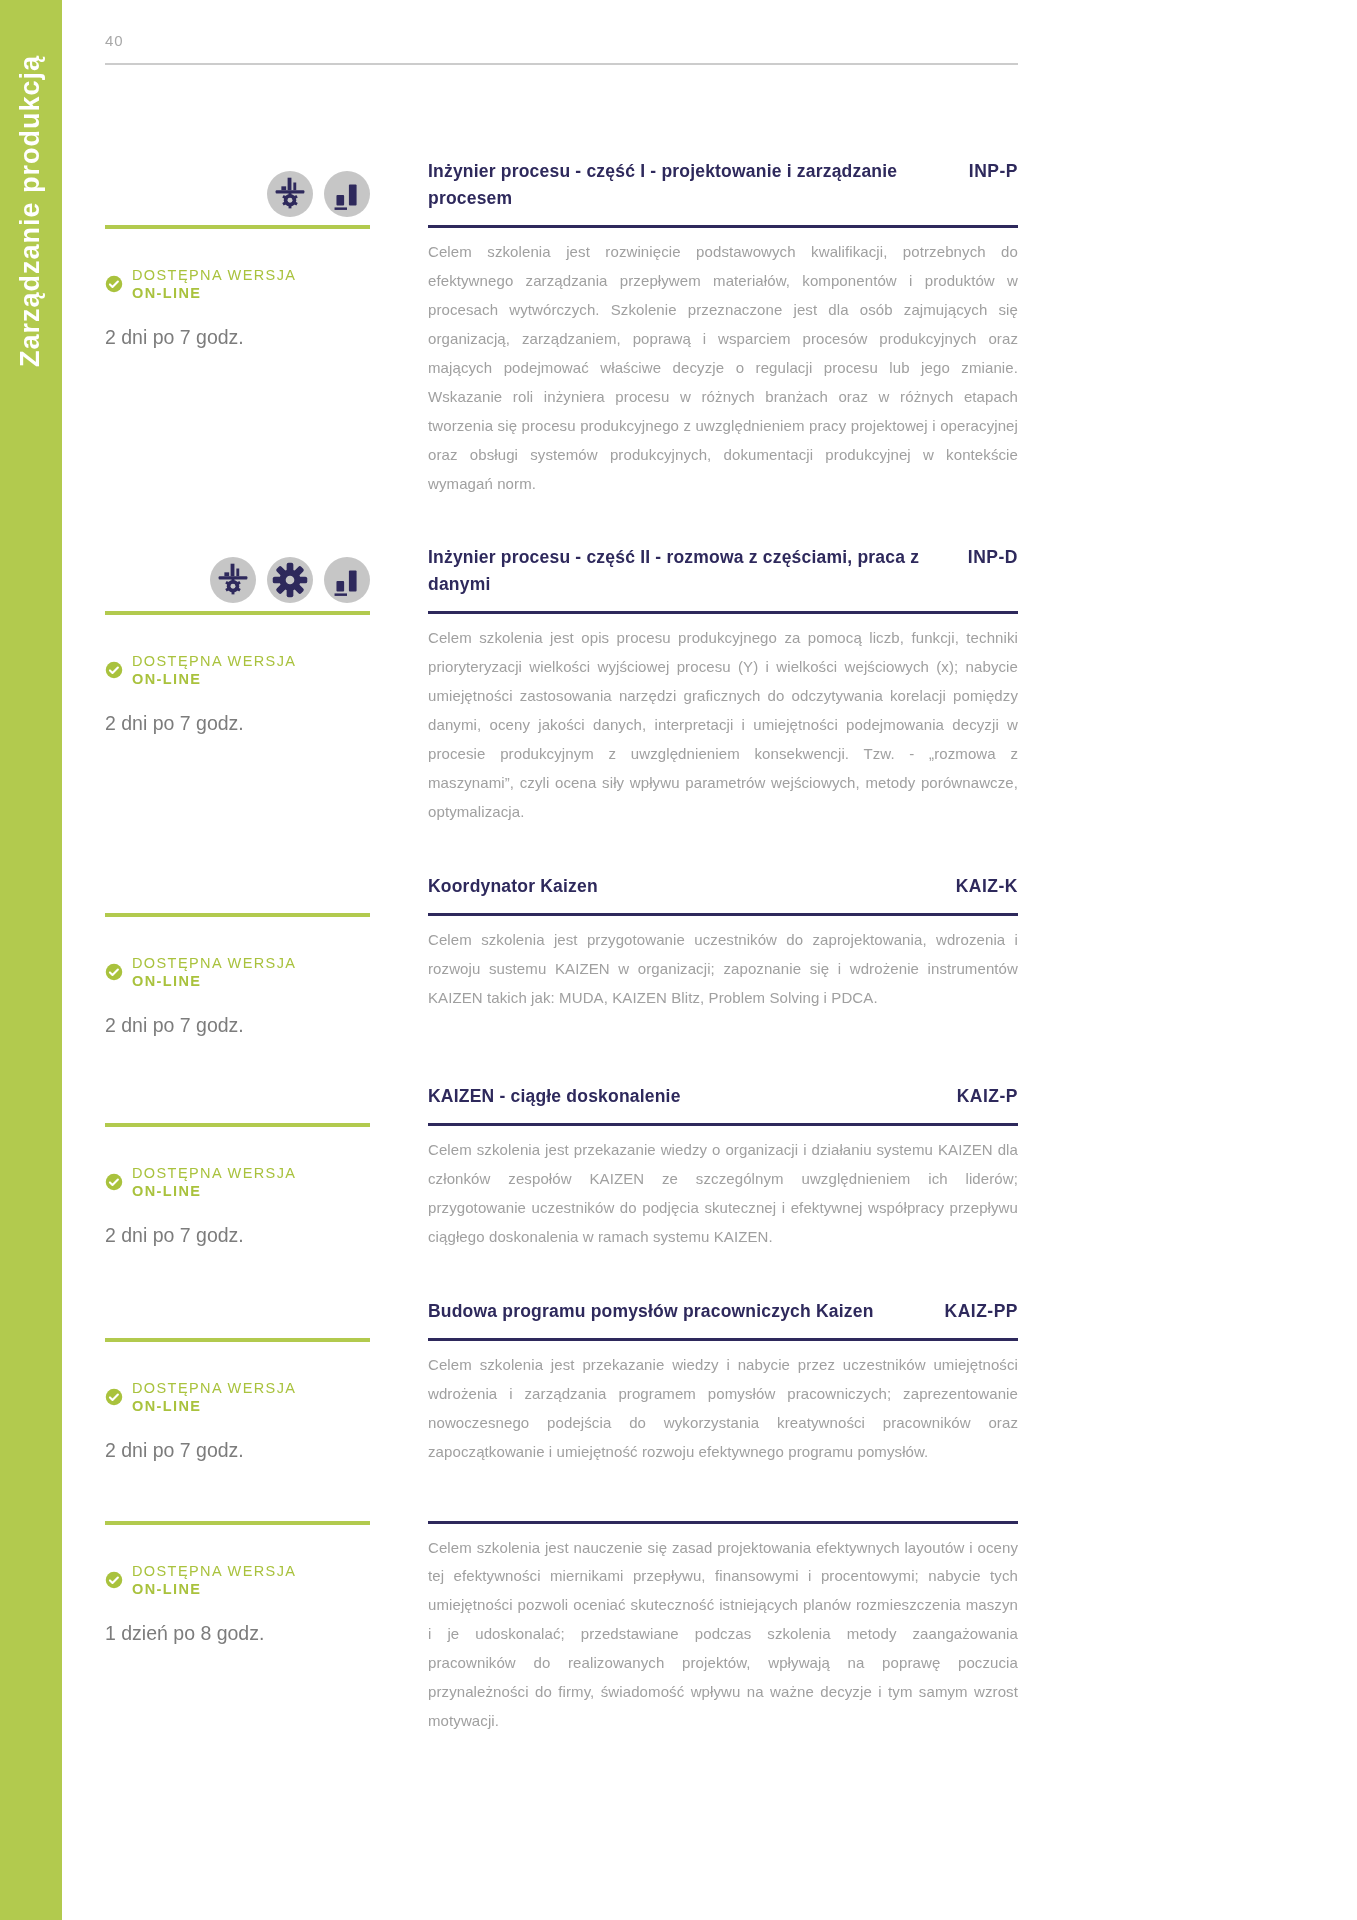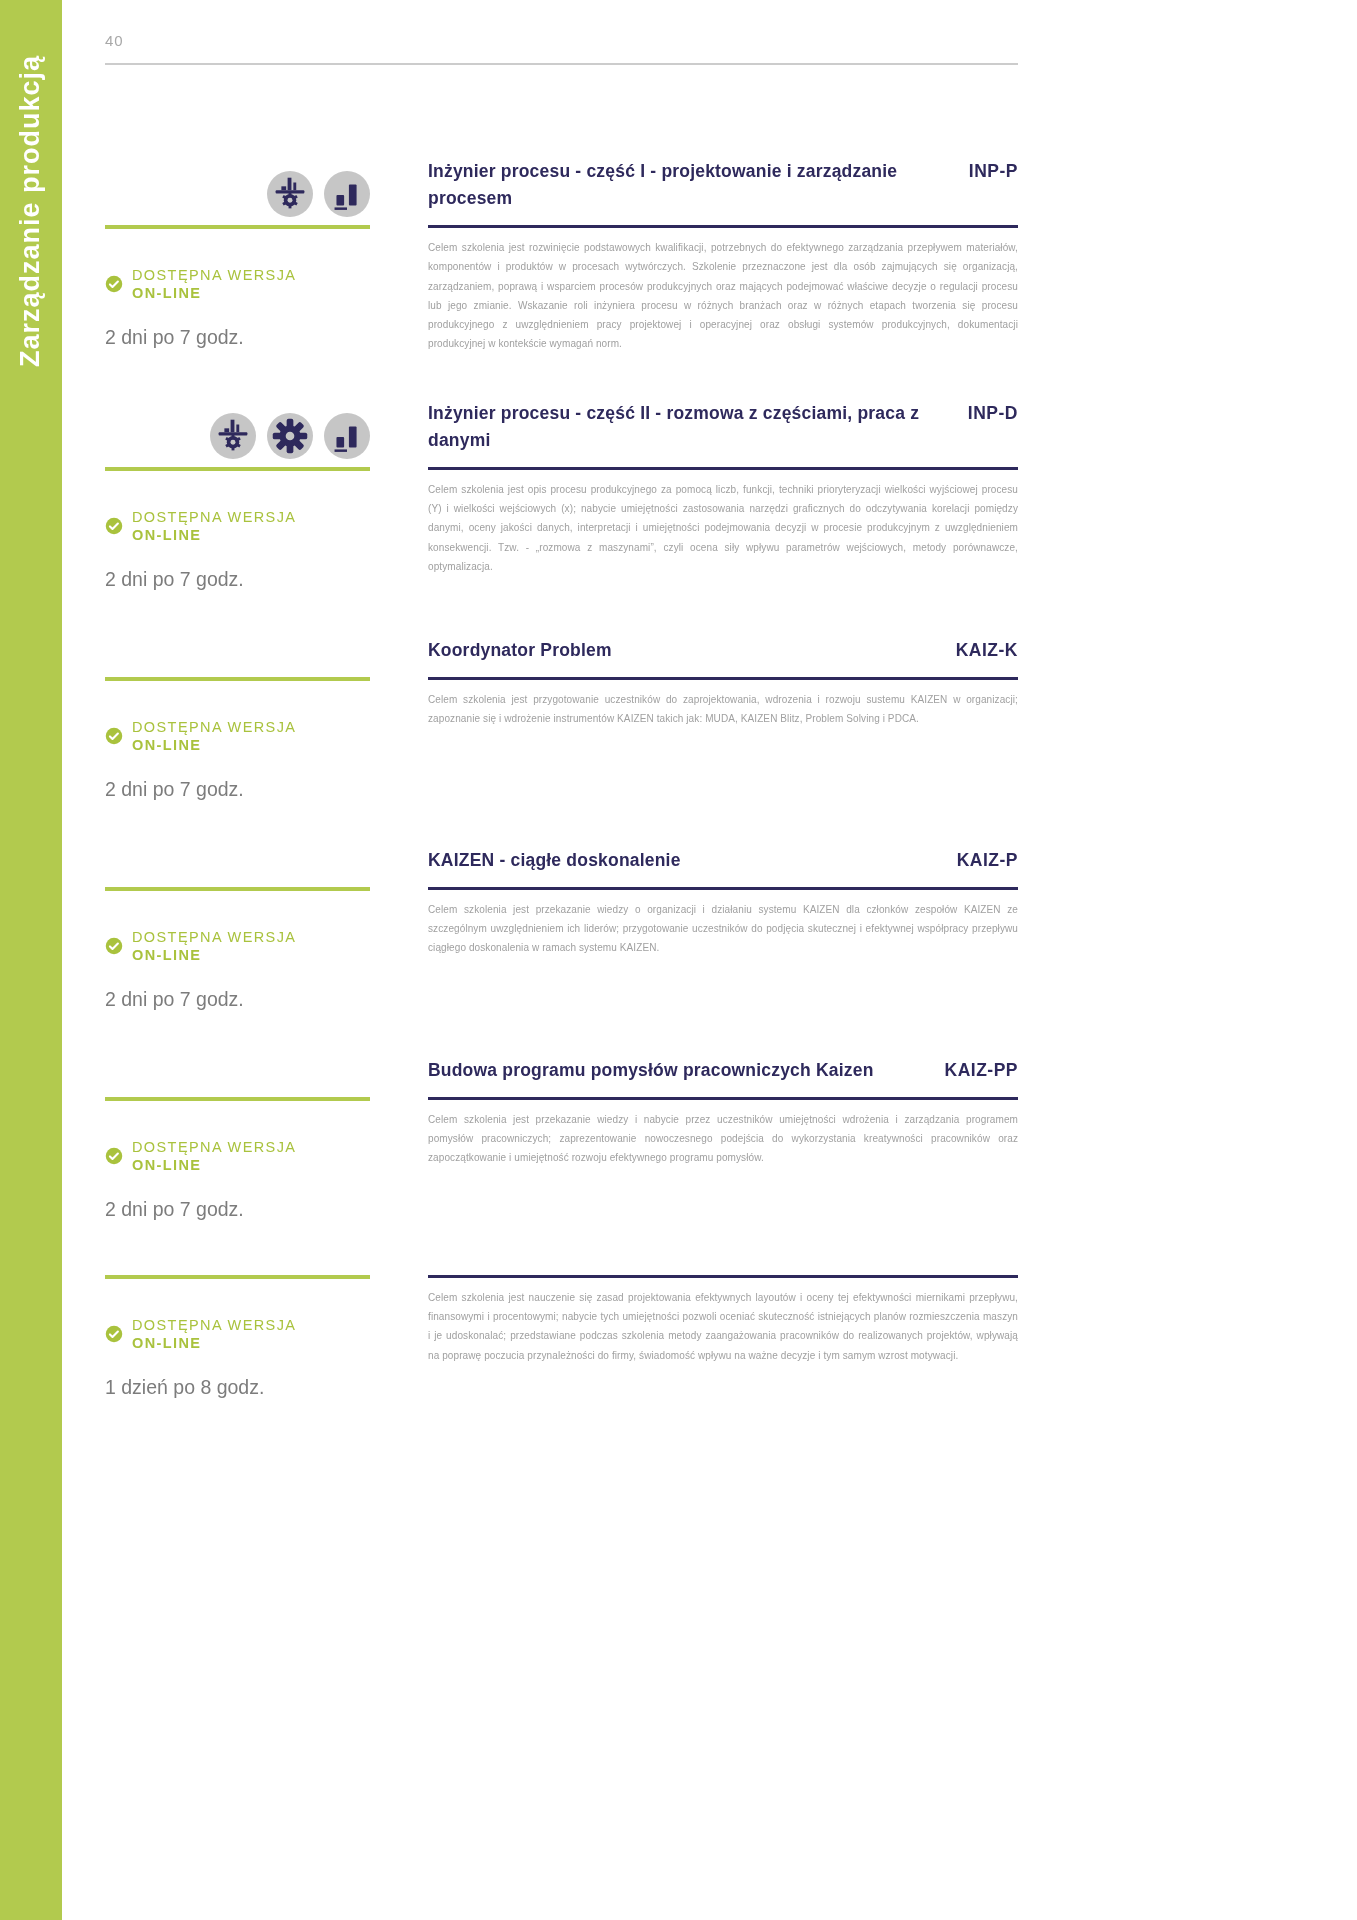--- a/index.html
+++ b/index.html
@@ -22,21 +22,21 @@
   .course{display:grid;grid-template-columns:265px 590px;column-gap:58px;margin-bottom:46px;}
   .course.first{margin-top:92px;}
   .c-left-top{grid-column:1;grid-row:1;align-self:end;display:flex;justify-content:flex-end;align-items:flex-end;gap:11px;padding-bottom:8px;}
   .c-right-top{grid-column:2;grid-row:1;align-self:end;display:flex;align-items:flex-start;padding-bottom:13px;}
   .c-left-rule{grid-column:1;grid-row:2;height:4px;background:#b2ca4e;}
   .c-right-rule{grid-column:2;grid-row:2;height:3px;background:#2e295c;}
   .c-left-body{grid-column:1;grid-row:3;}
   .c-right-body{grid-column:2;grid-row:3;}
   .course-title{flex:1;margin:0;color:#2e295c;font-size:17.5px;line-height:27px;font-weight:bold;letter-spacing:0.2px;}
   .course-code{color:#2e295c;font-size:17.5px;line-height:27px;font-weight:bold;white-space:nowrap;letter-spacing:0.5px;}
-  .course-desc{margin:9px 0 0 0;color:#a0a0a0;font-size:10px;line-height:1.93;text-align:justify;letter-spacing:0.1px;}
+  .course-desc{margin:9px 0 0 0;color:#a0a0a0;font-size:15px;line-height:1.93;text-align:justify;letter-spacing:0.1px;}
   .badge{width:46px;height:46px;border-radius:50%;background:#c6c6c6;flex:0 0 auto;}
   .avail{display:flex;align-items:center;gap:9px;margin-top:37px;}
   .avail-text{color:#a9c23d;font-size:14.5px;letter-spacing:1.4px;white-space:nowrap;}
   .avail-online{color:#a9c23d;font-size:14.5px;letter-spacing:1.4px;font-weight:bold;white-space:nowrap;}
   .check{width:18px;height:18px;flex:0 0 auto;}
   .duration{margin-top:24px;color:#7c7c7c;font-size:19.5px;}
   .svg-defs{position:absolute;width:0;height:0;overflow:hidden;}
 </style>
 </head>
 <body>
@@ -146,21 +146,21 @@
       <div class="duration">2 dni po 7 godz.</div>
     </div>
     <div class="c-right-body">
       <p class="course-desc">Celem szkolenia jest opis procesu produkcyjnego za pomocą liczb, funkcji, techniki prioryteryzacji wielkości wyjściowej procesu (Y) i wielkości wejściowych (x); nabycie umiejętności zastosowania narzędzi graficznych do odczytywania korelacji pomiędzy danymi, oceny jakości danych, interpretacji i umiejętności podejmowania decyzji w procesie produkcyjnym z uwzględnieniem konsekwencji. Tzw. - „rozmowa z maszynami”, czyli ocena siły wpływu parametrów wejściowych, metody porównawcze, optymalizacja.</p>
     </div>
   </section>
 
   <section class="course">
     <div class="c-left-top"></div>
     <div class="c-right-top">
-      <h2 class="course-title">Koordynator Problem</h2>
+      <h2 class="course-title">Koordynator Kaizen</h2>
       <span class="course-code">KAIZ-K</span>
     </div>
     <div class="c-left-rule"></div>
     <div class="c-right-rule"></div>
     <div class="c-left-body">
       <div class="avail">
         <svg class="check">
             <use href="#sym-check"></use>
           </svg>
         <span><span class="avail-text">DOSTĘPNA WERSJA</span>

